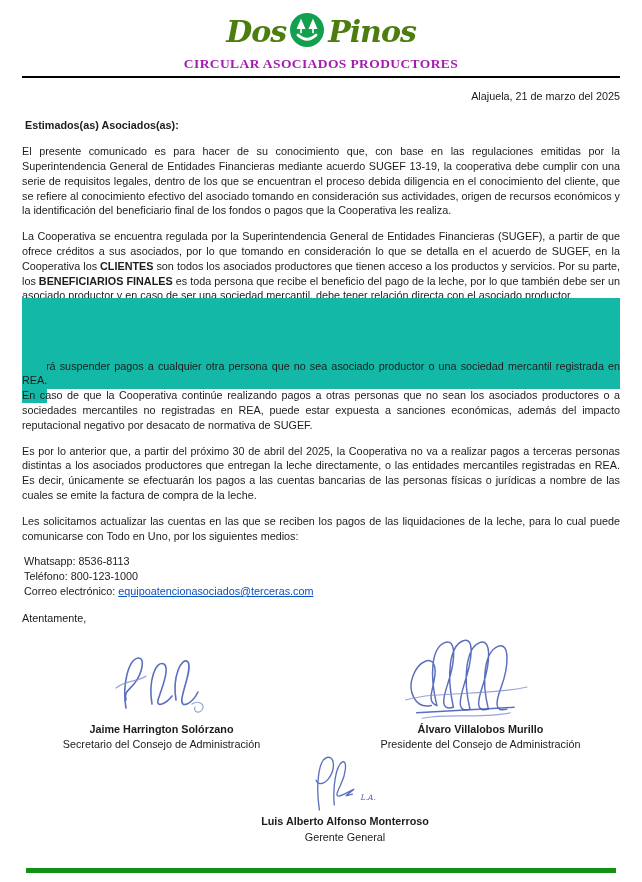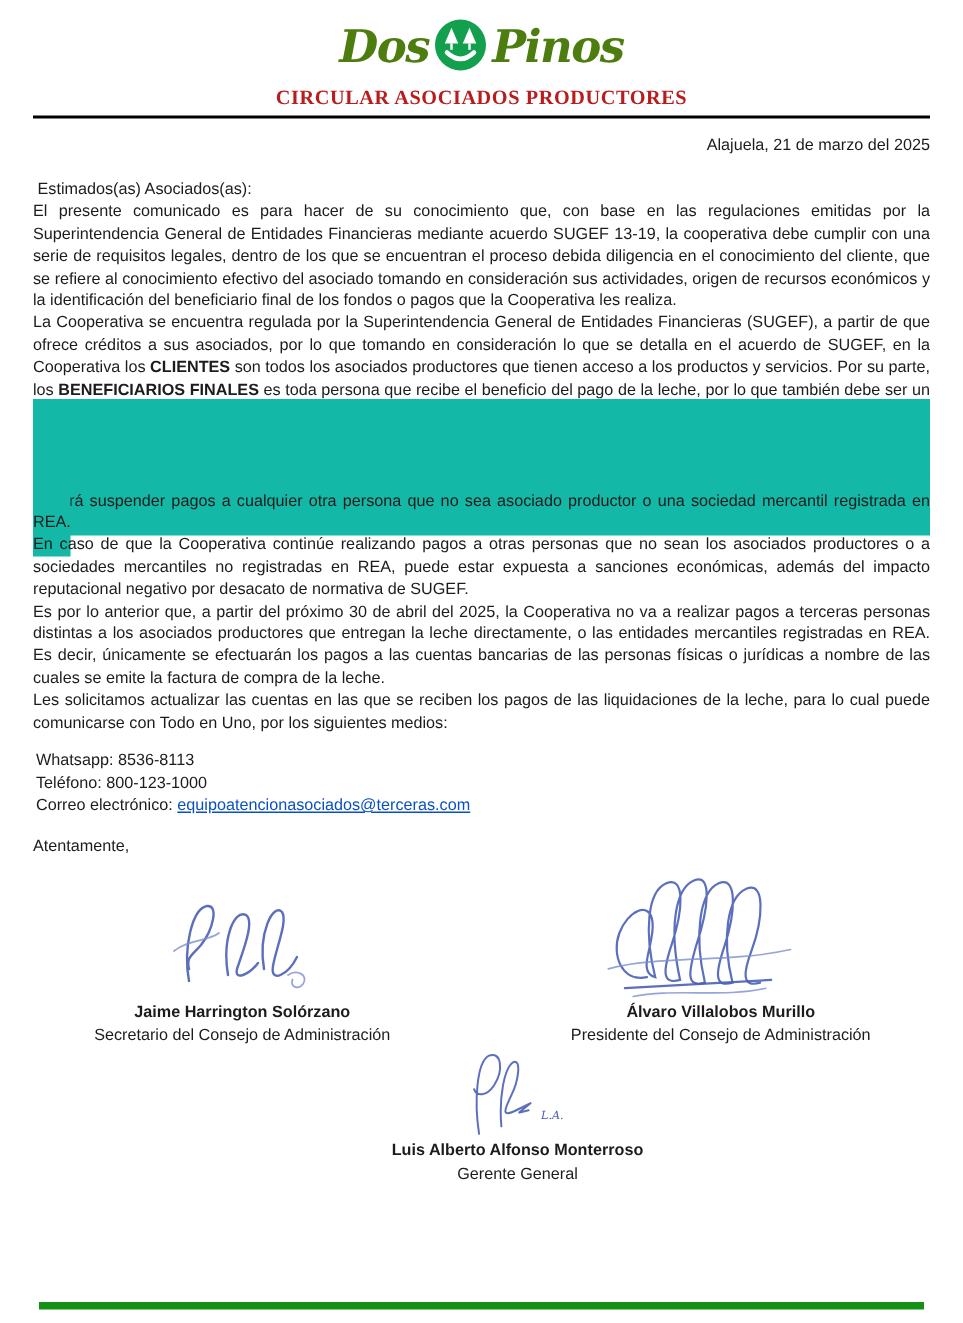--- a/index.html
+++ b/index.html
@@ -20,27 +20,27 @@
     font-style:italic;font-weight:700;
     font-size:30px;line-height:34px;
     color:#4d7c0f;letter-spacing:-1px;
   }
   .logo-icon{margin:0 1px;}
   
   .doc-title{
     text-align:center;
     font-family:"Liberation Serif",serif;
     font-weight:700;font-size:13.5px;letter-spacing:.4px;
-    margin-top:5px;color:#b91c1c;
+    margin-top:5px;color:#a21caf;
   }
   .title-rule{border:none;border-top:2px solid #000;margin:4px 0 0 0;}
   .date-line{text-align:right;margin-top:11px;}
-  .greeting{font-weight:400;margin-top:15px;padding-left:3px;}
+  .greeting{font-weight:700;margin-top:15px;padding-left:3px;}
   
-  .para{margin:0 0 0 0;text-align:justify;}
+  .para{margin:11px 0 0 0;text-align:justify;}
   .para.no-gap-after + .para{margin-top:0;}
   .para .hl{background:#14b8a6;box-decoration-break:clone;-webkit-box-decoration-break:clone;padding:17px 0;}
   
   .contact{margin-top:11px;}
   .contact-line{padding-left:2px;}
   .email-link{color:#0b50c0;text-decoration:underline;}
   .closing{margin-top:12px;}
   
   .sig-row{display:flex;justify-content:center;gap:40px;margin-top:4px;}
   .sig-col{width:280px;text-align:center;}

